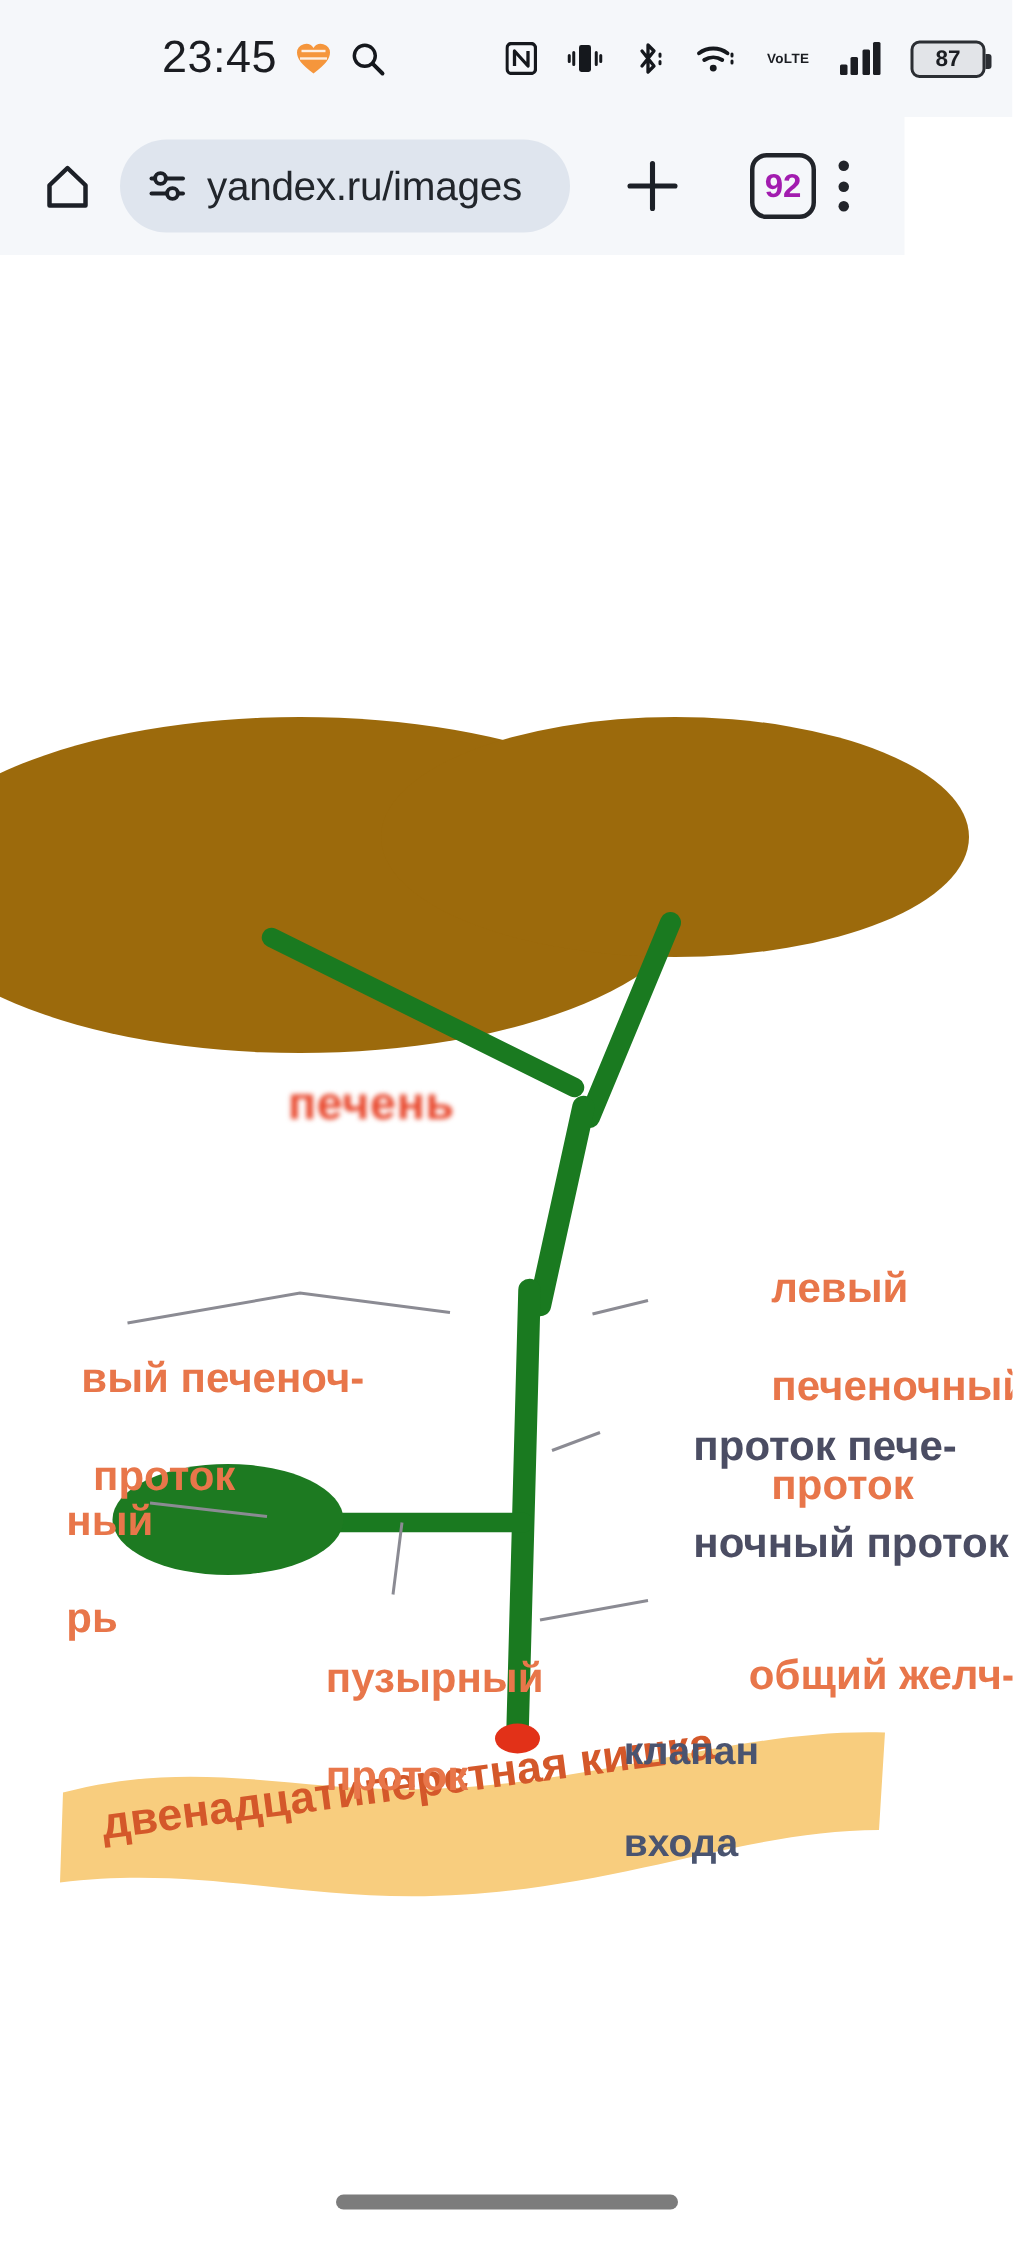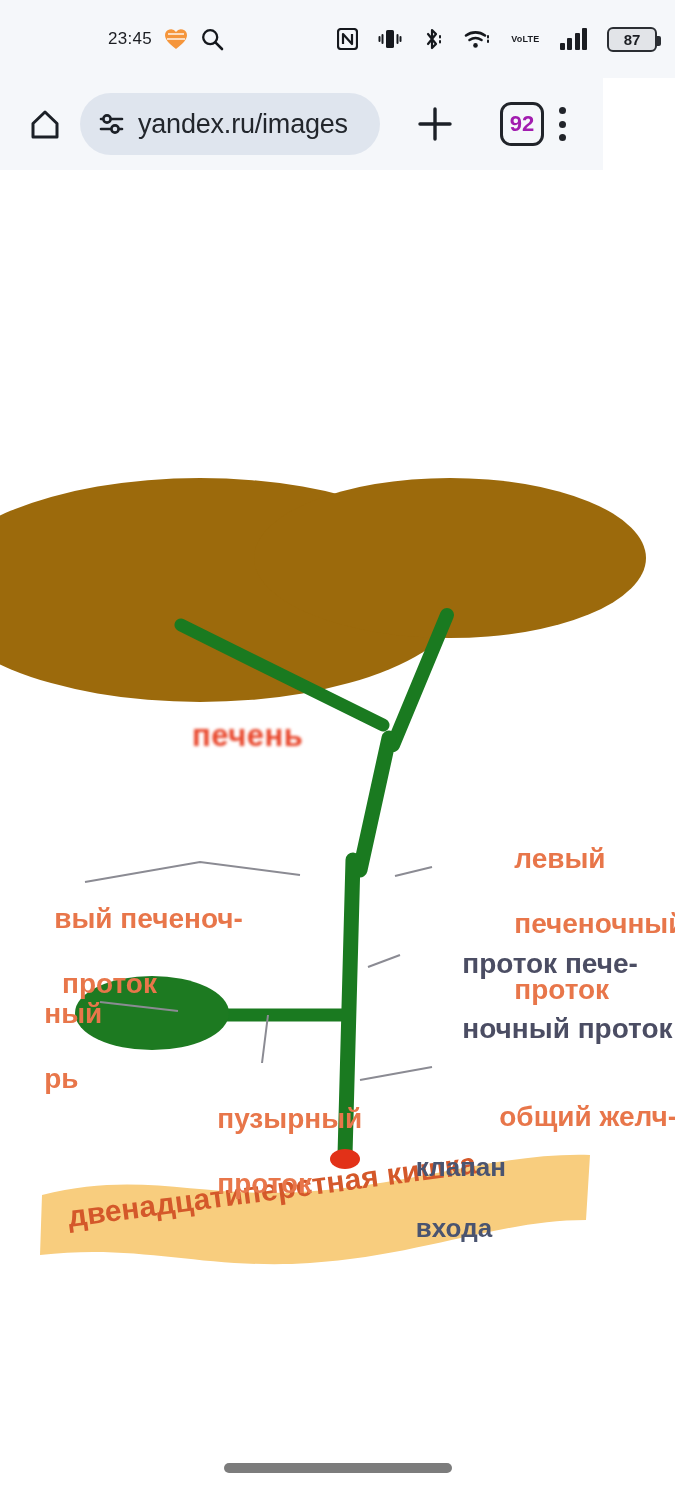--- a/index.html
+++ b/index.html
@@ -11,21 +11,21 @@
   }
   #root { position: relative; width: 675px; height: 1500px; background: #fff; }
 
   
   .statusbar {
     position: absolute; top: 0; left: 0; width: 675px; height: 78px;
     background: #f5f7fa;
     display: flex; align-items: center;
   }
   .sb-left { display: flex; align-items: center; gap: 12px; margin-left: 108px; }
-  .sb-time { font-size: 17px; color: #1b1d22; letter-spacing: .3px; font-family: "Liberation Sans", sans-serif; }
+  .sb-time { font-size: 30px; color: #1b1d22; letter-spacing: .3px; font-family: "Liberation Sans", sans-serif; }
   .sb-heart { width: 24px; height: 22px; position: relative; display:inline-block; }
   .sb-heart svg { display:block; }
   .sb-search { width: 24px; height: 24px; }
   .sb-right { margin-left: auto; margin-right: 18px; display: flex; align-items: center; gap: 20px; }
   .sb-ico { display: flex; align-items: center; justify-content: center; }
   .sb-battery {
     width: 50px; height: 25px; border: 2.5px solid #2b2e33; border-radius: 6px;
     display: flex; align-items: center; justify-content: center; position: relative;
     background: #e2e4e8;
   }

